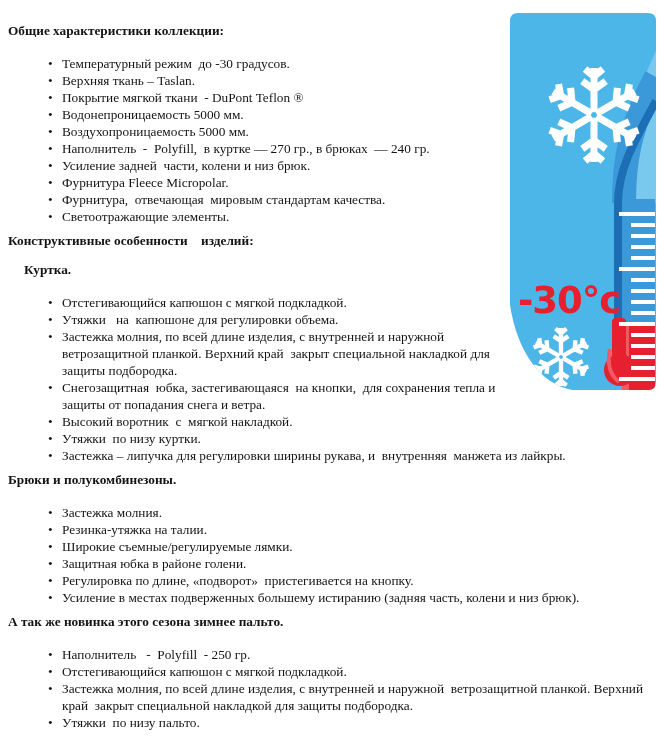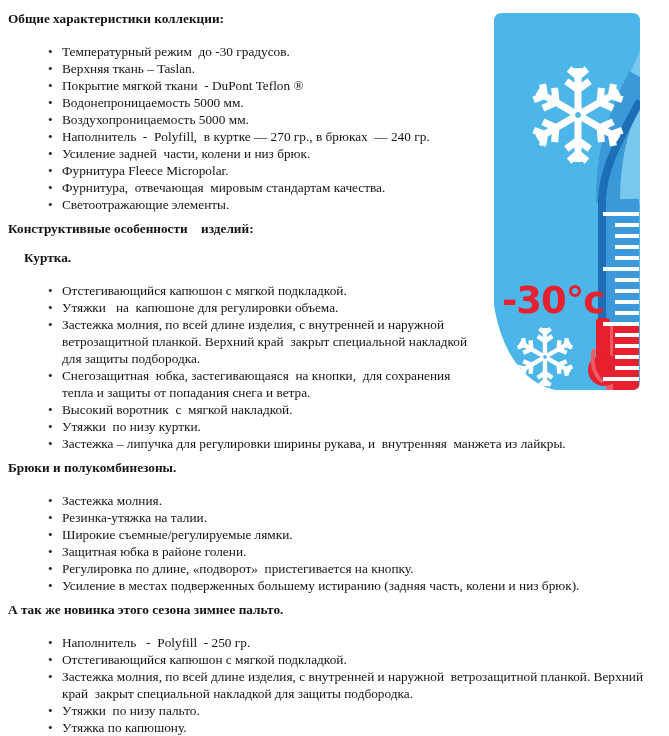--- a/index.html
+++ b/index.html
@@ -3,24 +3,24 @@
 <meta charset="utf-8">
 <style>
   html,body{margin:0;padding:0;background:#ffffff;}
   body{width:669px;height:736px;overflow:hidden;}
   .page{
     box-sizing:border-box;width:669px;height:736px;
     padding:8px 13px 4px 8px;
     font-family:"Liberation Serif","DejaVu Serif",serif;
     font-size:13.3px;line-height:17px;color:#141414;
   }
-  .banner-float{float:right;margin:5px 16px 10px 10px;width:146px;height:377px;}
+  .banner-float{float:right;margin:5px 0 10px 10px;width:146px;height:377px;}
   .banner-float svg{display:block;}
   .sec-heading{font-weight:bold;margin:7px 0 0 0;white-space:pre-wrap;}
-  .sec-heading.first{margin-top:2px;}
+  .sec-heading.first{margin-top:14px;}
   .sec-heading + .sec-heading{margin-top:12px;margin-left:16px;}
   ul.bullets{margin:16px 0 6px 0;padding:0 0 0 40px;list-style:none;}
   ul.bullets li{position:relative;padding-left:14px;white-space:pre-wrap;}
   ul.bullets li::before{content:"\2022";position:absolute;left:0;top:0;}
   b{font-weight:normal;}
   .temp-text{font-family:"DejaVu Sans","Liberation Sans",sans-serif;font-weight:bold;letter-spacing:-1px;}
 </style>
 </head>
 <body>
 

